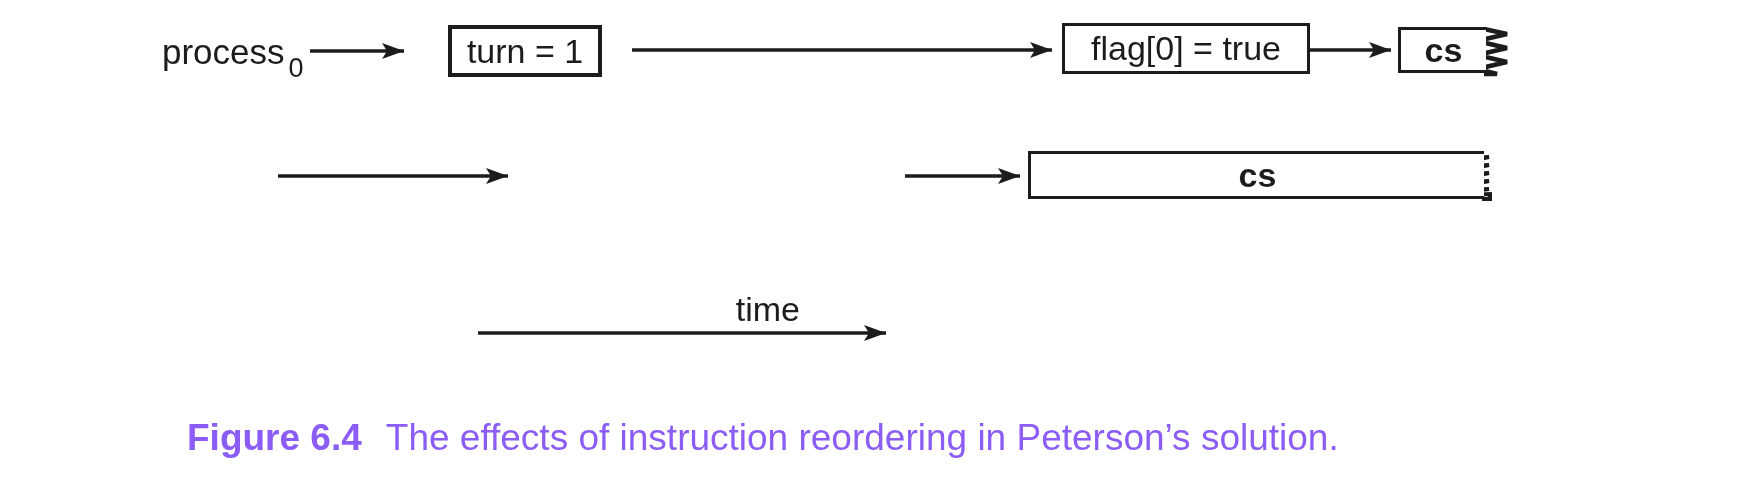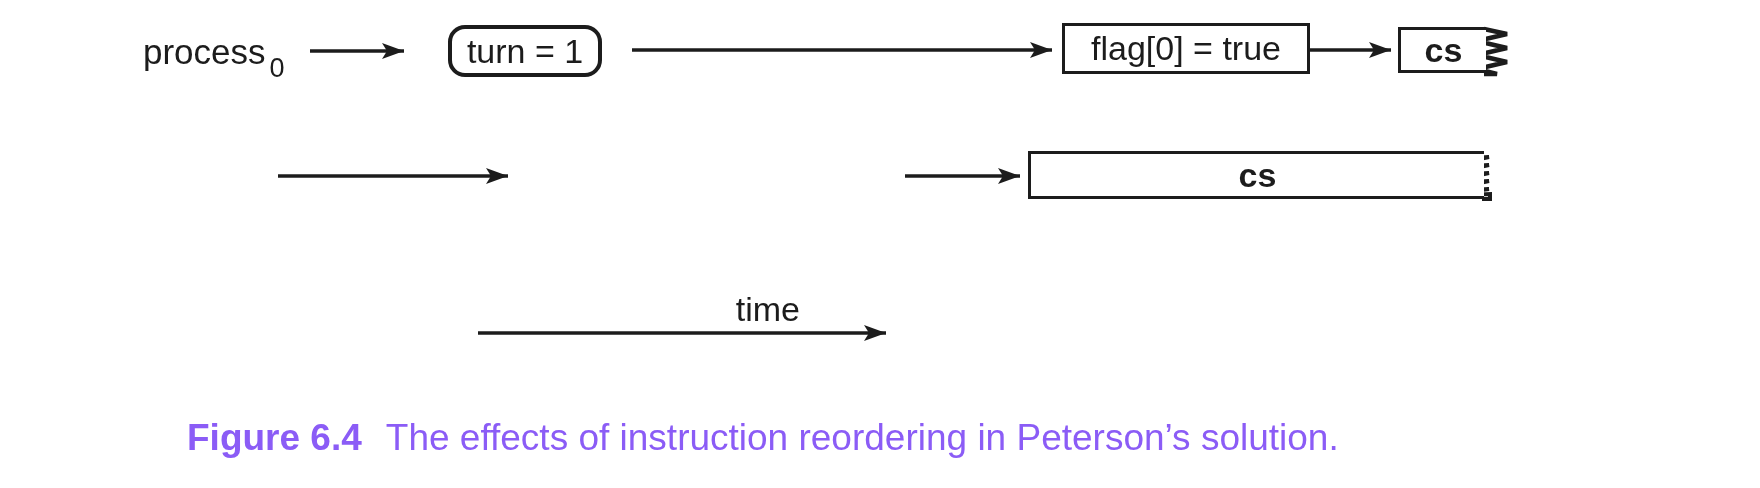--- a/index.html
+++ b/index.html
@@ -89,23 +89,23 @@
     <line x1="278" y1="176" x2="508" y2="176" stroke="#1c1c1c" stroke-width="3.5" marker-end="url(#ah)"></line>
     <line x1="905" y1="176" x2="1020" y2="176" stroke="#1c1c1c" stroke-width="3.5" marker-end="url(#ah)"></line>
 
     <polyline points="1484,29 1507,34 1477,41 1507,48 1477,55 1507,62 1477,69 1497,74 1484,74" fill="none" stroke="#1c1c1c" stroke-width="4.5" stroke-linejoin="miter"></polyline>
 
     <polyline points="1482,154 1438,160 1489,157 1438,168 1489,165 1438,176 1489,173 1438,184 1489,181 1438,192 1489,189 1438,196 1490,194 1490,199 1482,199" fill="none" stroke="#1c1c1c" stroke-width="4" stroke-linejoin="miter"></polyline>
 
     <line x1="478" y1="333" x2="886" y2="333" stroke="#1c1c1c" stroke-width="3.5" marker-end="url(#ah)"></line>
   </svg>
 
-  <div class="proc-label" style="left:143px; top:34px;"><span>process</span><span class="sub">0</span></div>
+  <div class="proc-label" style="left:162px; top:34px;"><span>process</span><span class="sub">0</span></div>
 
-  <div class="dbox" style="left:448px; top:25px; width:154px; height:52px;border-radius:17px;">
+  <div class="dbox" style="left:448px; top:25px; width:154px; height:52px;">
       <span>turn = 1</span>
     </div>
 
   <div class="dbox" style="left:1062px; top:23px; width:248px; height:51px; border-width:3.5px;">
       <span>flag[0] = true</span>
     </div>
 
   <div class="dbox torn" style="left:1398px; top:27px; width:88px; height:46px;">
       <span>cs</span>
     </div>

